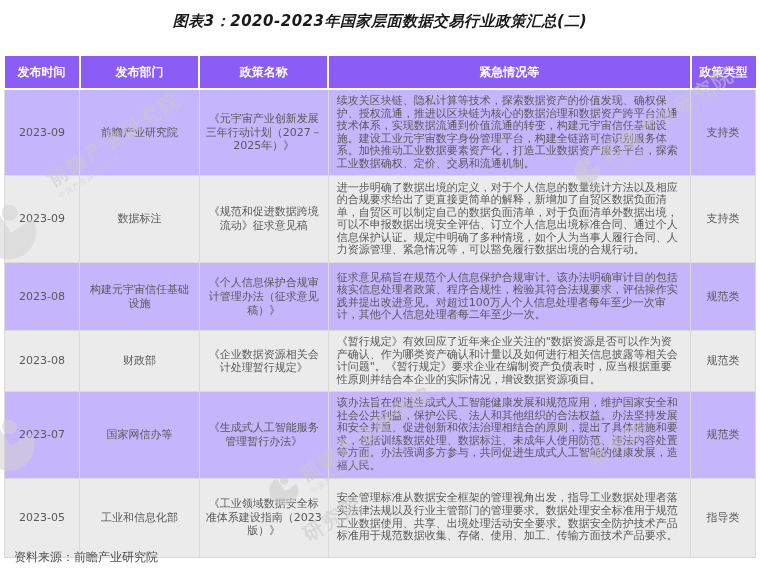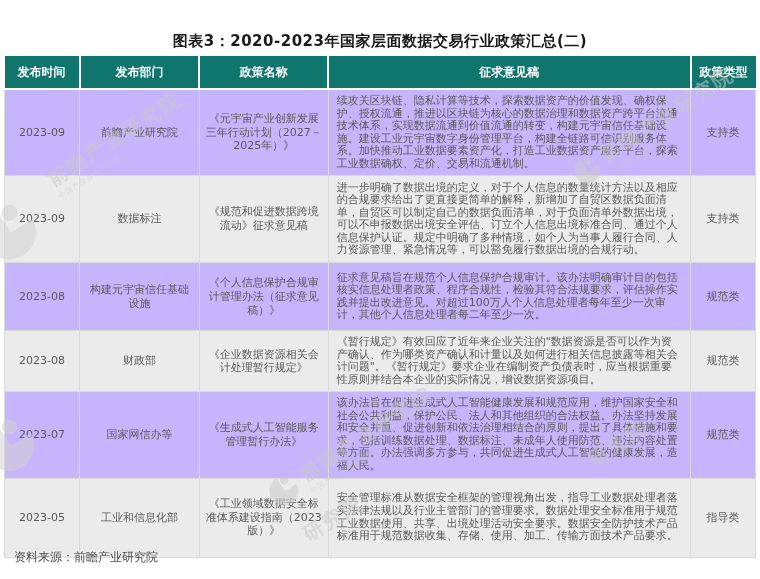--- a/index.html
+++ b/index.html
@@ -5,39 +5,40 @@
   * { box-sizing: border-box; margin: 0; padding: 0; }
   html,body { width: 760px; height: 579px; }
   body {
     font-family: "DejaVu Sans", "Liberation Sans", sans-serif;
     background: #ffffff;
     position: relative;
     overflow: hidden;
   }
   .page-title {
     text-align: center;
-    padding-top: 32px;
+    padding-top: 12px;
     font-size: 15px;
     font-weight: bold;
     color: #1a1a1a;
     letter-spacing: 0.5px;
+    font-style: italic;
   }
   .table-wrap {
     position: absolute;
     left: 4px;
     right: 4px;
     top: 56px;
   }
   table.policy-table {
     width: 100%;
     border-collapse: collapse;
     table-layout: fixed;
   }
   .policy-table th {
-    background: #0f766e;
+    background: #8b5cf6;
     color: #ffffff;
     font-size: 12px;
     font-weight: bold;
     height: 33px;
     border-left: 2px solid #ffffff;
     border-bottom: 2px solid #ffffff;
     text-align: center;
     vertical-align: middle;
   }
   .policy-table th:first-child { border-left: none; }
@@ -111,21 +112,21 @@
       <col style="width:118px">
       <col style="width:127px">
       <col style="width:357px">
       <col style="width:64px">
     </colgroup>
     <thead>
       <tr>
         <th>发布时间</th>
         <th>发布部门</th>
         <th>政策名称</th>
-        <th>征求意见稿</th>
+        <th>紧急情况等</th>
         <th>政策类型</th>
       </tr>
     </thead>
     <tbody>
       <tr>
         <td class="c-date">2023-09</td>
         <td class="c-dept">前瞻产业研究院</td>
         <td class="c-policy">《元宇宙产业创新发展三年行动计划（2027－2025年）》</td>
         <td class="c-content">续攻关区块链、隐私计算等技术，探索数据资产的价值发现、确权保护、授权流通，推进以区块链为核心的数据治理和数据资产跨平台流通技术体系，实现数据流通到价值流通的转变，构建元宇宙信任基础设施。建设工业元宇宙数字身份管理平台，构建全链路可信识别服务体系。加快推动工业数据要素资产化，打造工业数据资产服务平台，探索工业数据确权、定价、交易和流通机制。</td>
         <td class="c-type">支持类</td>

